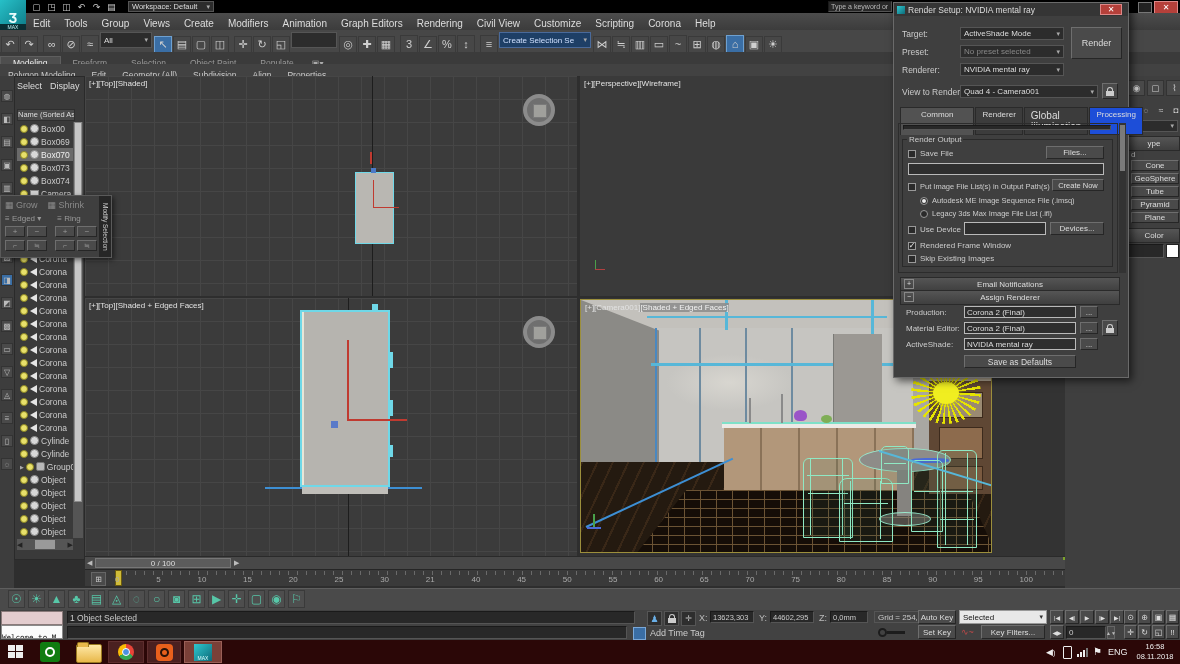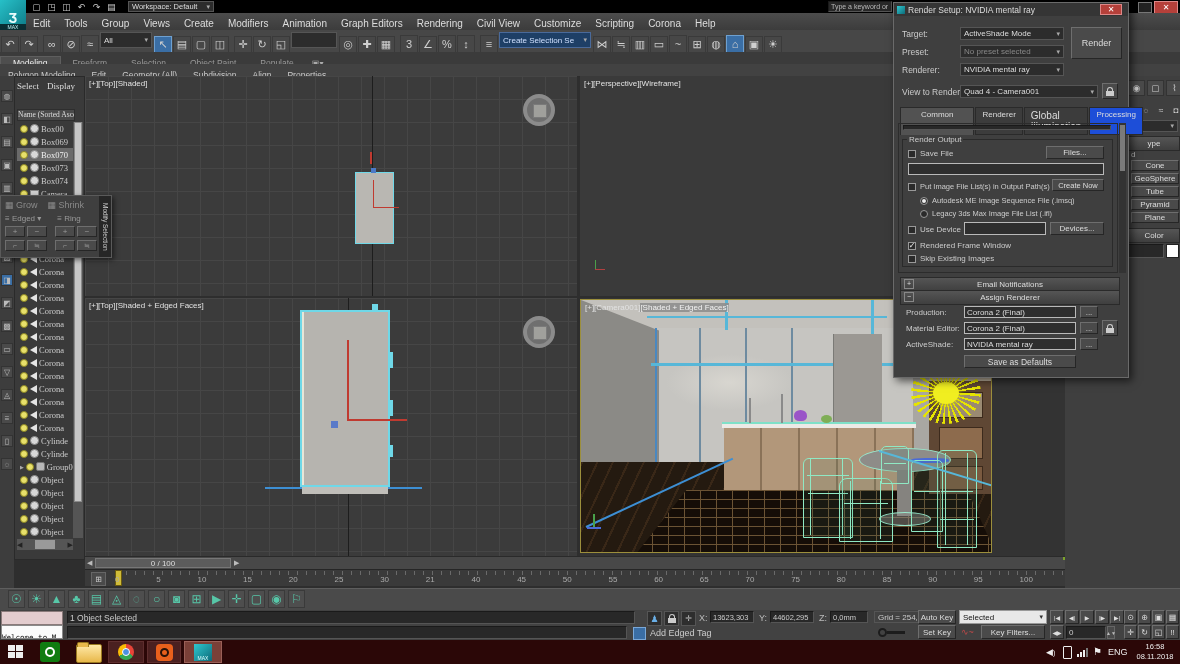--- a/index.html
+++ b/index.html
@@ -107,21 +107,21 @@
       <div style="width: 12px; height: 12px; margin-bottom: 11px; display: flex; align-items: center; justify-content: center; font-size: 8px; color: rgb(187, 187, 187); background: rgb(74, 74, 74); border: 1px solid rgb(51, 51, 51); box-sizing: border-box;">◩</div>
       <div style="width: 12px; height: 12px; margin-bottom: 11px; display: flex; align-items: center; justify-content: center; font-size: 8px; color: rgb(187, 187, 187); background: rgb(74, 74, 74); border: 1px solid rgb(51, 51, 51); box-sizing: border-box;">▩</div>
       <div style="width: 12px; height: 12px; margin-bottom: 11px; display: flex; align-items: center; justify-content: center; font-size: 8px; color: rgb(187, 187, 187); background: rgb(74, 74, 74); border: 1px solid rgb(51, 51, 51); box-sizing: border-box;">▭</div>
       <div style="width: 12px; height: 12px; margin-bottom: 11px; display: flex; align-items: center; justify-content: center; font-size: 8px; color: rgb(187, 187, 187); background: rgb(74, 74, 74); border: 1px solid rgb(51, 51, 51); box-sizing: border-box;">▽</div>
       <div style="width: 12px; height: 12px; margin-bottom: 11px; display: flex; align-items: center; justify-content: center; font-size: 8px; color: rgb(187, 187, 187); background: rgb(74, 74, 74); border: 1px solid rgb(51, 51, 51); box-sizing: border-box;">◬</div>
       <div style="width: 12px; height: 12px; margin-bottom: 11px; display: flex; align-items: center; justify-content: center; font-size: 8px; color: rgb(187, 187, 187); background: rgb(74, 74, 74); border: 1px solid rgb(51, 51, 51); box-sizing: border-box;">≡</div>
       <div style="width: 12px; height: 12px; margin-bottom: 11px; display: flex; align-items: center; justify-content: center; font-size: 8px; color: rgb(187, 187, 187); background: rgb(74, 74, 74); border: 1px solid rgb(51, 51, 51); box-sizing: border-box;">▯</div>
       <div style="width: 12px; height: 12px; margin-bottom: 11px; display: flex; align-items: center; justify-content: center; font-size: 8px; color: rgb(187, 187, 187); background: rgb(74, 74, 74); border: 1px solid rgb(51, 51, 51); box-sizing: border-box;">◌</div>
     </div>
 
-  <div class="abs" style="left:14px;top:76px;width:71px;height:484px;background:#3a3a3a;border:1px solid #2a2a2a;box-sizing:border-box;font-family:Liberation Serif, serif;">
+  <div class="abs" style="left:14px;top:76px;width:71px;height:484px;background:#3a3a3a;border:1px solid #2a2a2a;box-sizing:border-box;">
     <div style="position:absolute;left:2px;top:4px;display:flex;gap:8px;">
       <span class="f9" style="color:#ddd;">Select</span>
       <span class="f9" style="color:#ddd;">Display</span>
     </div>
     <div class="abs" style="left:2px;top:32px;width:58px;height:12px;background:#4a4a4a;border:1px solid #2e2e2e;font-size:7.5px;color:#ddd;overflow:hidden;white-space:nowrap;box-sizing:border-box;">
       <span>Name (Sorted Ascend</span>
     </div>
     <div id="explorer-list" class="abs" style="left:2px;top:45px;width:56px;height:416px;overflow:hidden;">
         <div class="ex-row">
           <span class="bulb"></span>
@@ -489,21 +489,21 @@
   <div class="abs" style="left:0;top:610px;width:1180px;height:30px;background:#424242;">
     <div class="abs" style="left:1px;top:1px;width:62px;height:14px;background:#e3ccce;border:1px solid #8a7a7a;box-sizing:border-box;"></div>
     <div class="abs" style="left:1px;top:15px;width:62px;height:14px;background:#fbfbfb;border:1px solid #8a8a8a;box-sizing:border-box;overflow:hidden;">
       <span style="font-family:'DejaVu Sans Mono',monospace;font-size:7.5px;color:#111;white-space:nowrap;">Welcome to M</span>
     </div>
     <div class="abs ins" style="left:67px;top:1px;width:568px;height:13px;">
       <span style="font-size:8.5px;color:#ccc;">1 Object Selected</span>
     </div>
     <div class="abs ins" style="left:67px;top:16px;width:560px;height:13px;"></div>
     <span class="abs" style="left:633px;top:17px;width:11px;height:11px;background:#3a6ea5;border:1px solid #7aa8d8;"></span>
-    <span class="abs f9" style="left:650px;top:18px;color:#ccc;"><span>Add Edged Tag</span></span>
+    <span class="abs f9" style="left:650px;top:18px;color:#ccc;"><span>Add Time Tag</span></span>
 
     <span class="abs" style="left:647px;top:1px;width:13px;height:13px;background:#2e2e2e;border:1px solid #555;color:#6ab0e8;font-size:9px;display:flex;align-items:center;justify-content:center;">♟</span>
     <span class="abs" style="left:664px;top:1px;width:13px;height:13px;background:#2e2e2e;border:1px solid #555;display:flex;align-items:center;justify-content:center;">
         <span class="padlock"></span>
       </span>
     <span class="abs" style="left:681px;top:1px;width:13px;height:13px;background:#2e2e2e;border:1px solid #555;color:#bbb;font-size:8px;display:flex;align-items:center;justify-content:center;">✛</span>
 
     <span class="abs f9" style="left:699px;top:3px;color:#bbb;">X:</span>
     <div class="abs ins" style="left:710px;top:1px;width:44px;height:12px;">
         <span style="font-size:7.5px;">13623,303</span>

